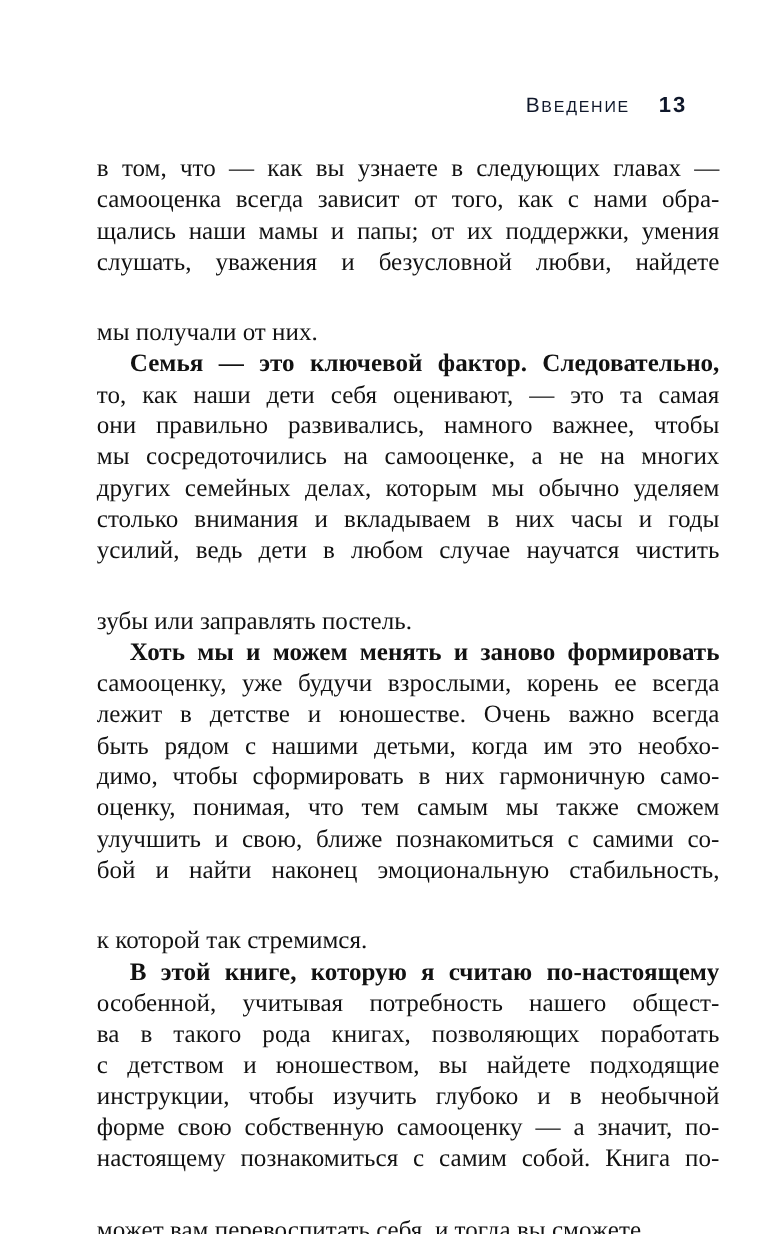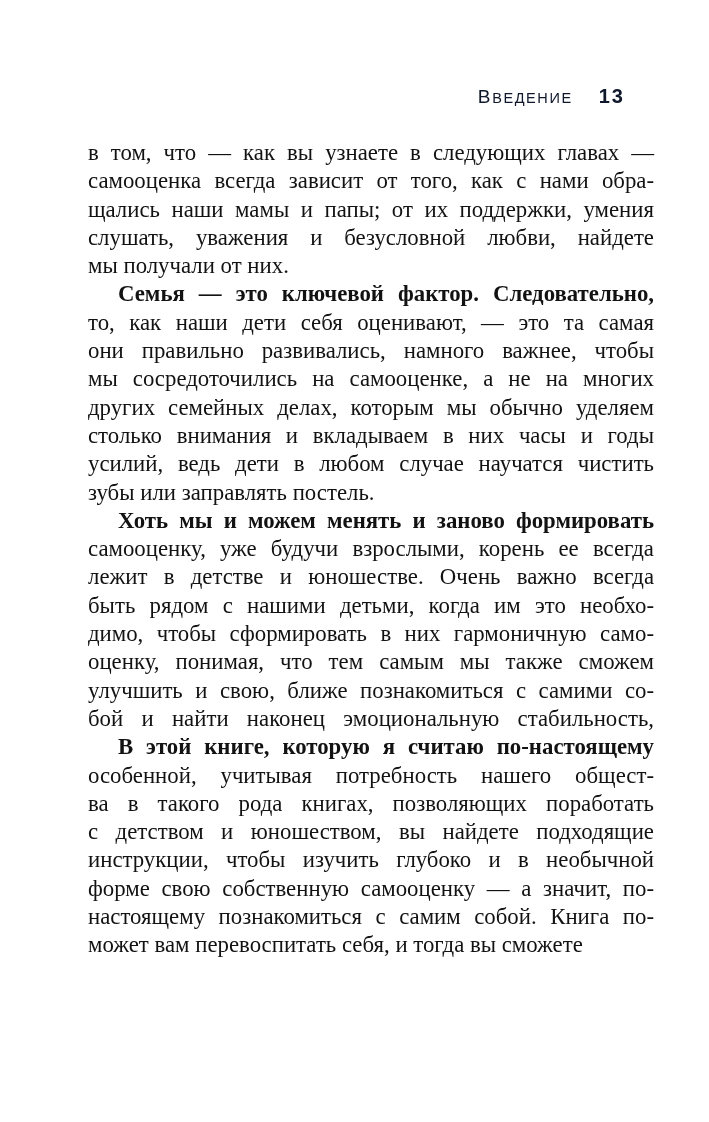--- a/index.html
+++ b/index.html
@@ -58,20 +58,21 @@
     padding: 0;
   }
   .line {
     text-align: justify;
     text-align-last: justify;
     line-height: 28.3px;
     white-space: normal;
   }
   .line.last {
     text-align-last: left;
+    margin-top: 36px;
   }
   .para.indent .line:first-child {
     text-indent: 30px;
     font-weight: bold;
   }
 </style>
 </head>
 <body>
 
 <div class="page">
@@ -99,20 +100,21 @@
       </div>
       <div class="para indent">
         <div class="line">Хоть мы и можем менять и заново формировать</div>
         <div class="line">самооценку, уже будучи взрослыми, корень ее всегда</div>
         <div class="line">лежит в детстве и юношестве. Очень важно всегда</div>
         <div class="line">быть рядом с нашими детьми, когда им это необхо-</div>
         <div class="line">димо, чтобы сформировать в них гармоничную само-</div>
         <div class="line">оценку, понимая, что тем самым мы также сможем</div>
         <div class="line">улучшить и свою, ближе познакомиться с самими со-</div>
         <div class="line">бой и найти наконец эмоциональную стабильность,</div>
+        <div class="line last">к которой так стремимся.</div>
       </div>
       <div class="para indent">
         <div class="line">В этой книге, которую я считаю по-настоящему</div>
         <div class="line">особенной, учитывая потребность нашего общест-</div>
         <div class="line">ва в такого рода книгах, позволяющих поработать</div>
         <div class="line">с детством и юношеством, вы найдете подходящие</div>
         <div class="line">инструкции, чтобы изучить глубоко и в необычной</div>
         <div class="line">форме свою собственную самооценку — а значит, по-</div>
         <div class="line">настоящему познакомиться с самим собой. Книга по-</div>
         <div class="line last">может вам перевоспитать себя, и тогда вы сможете</div>

